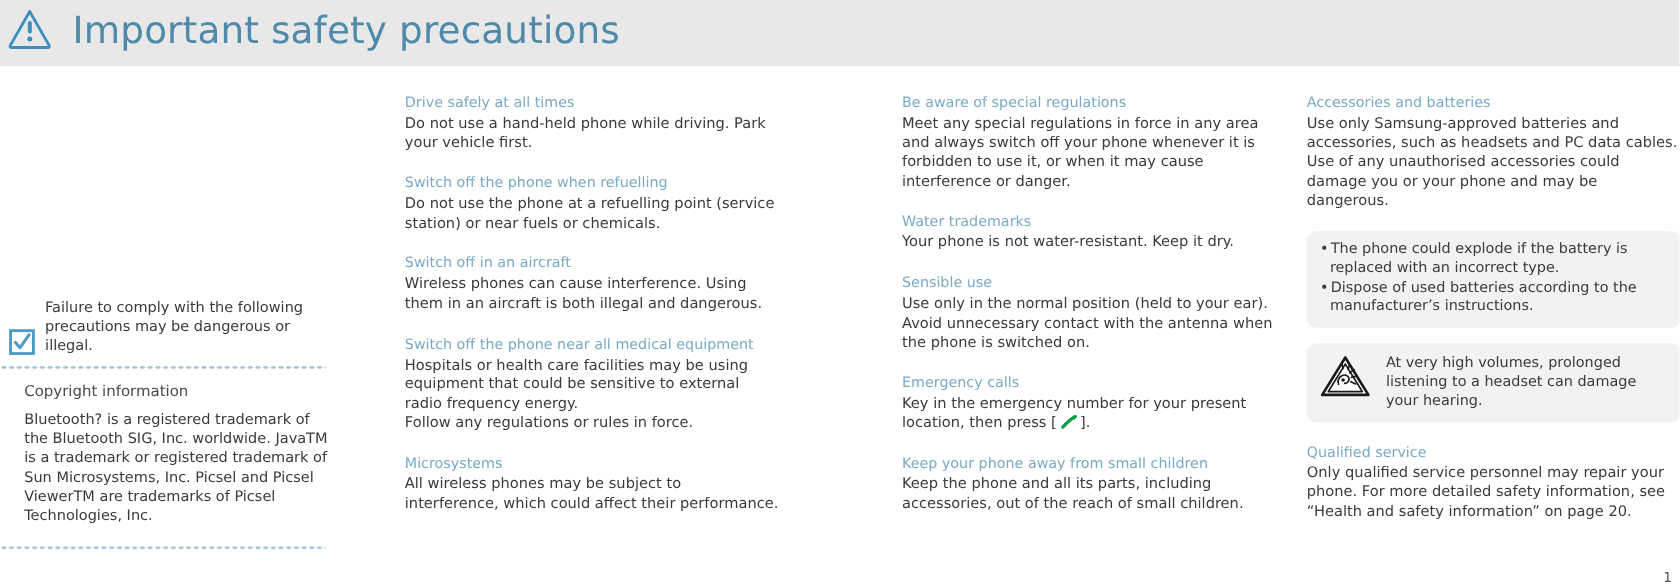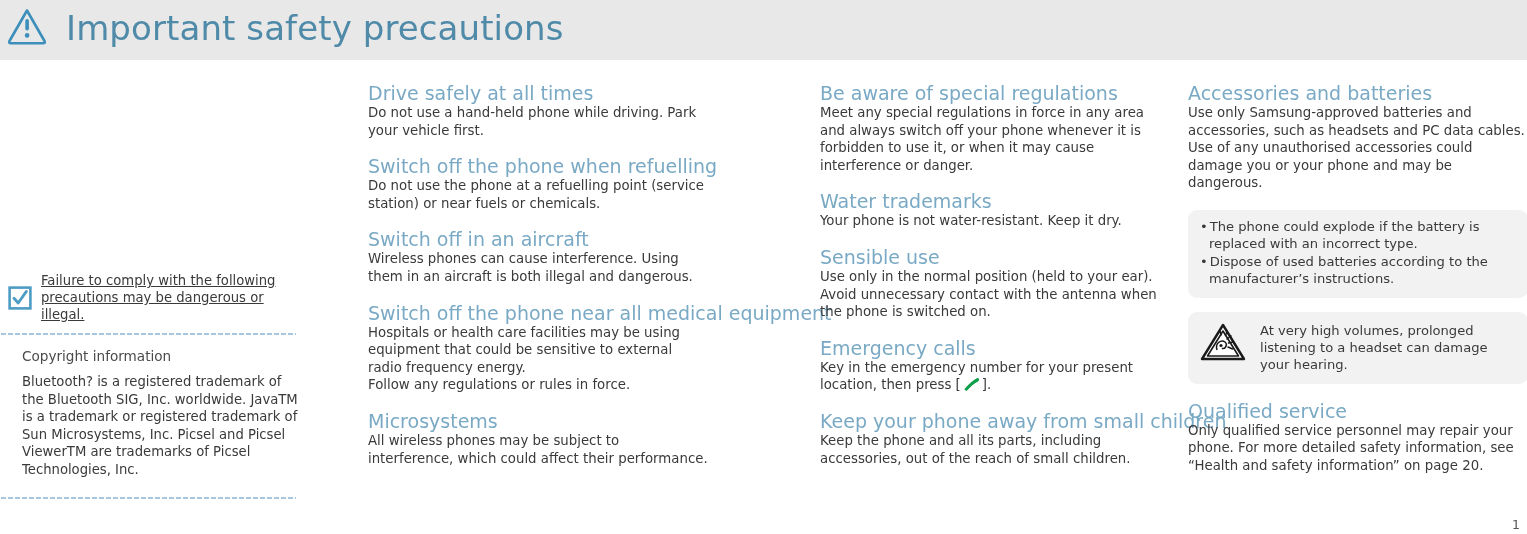--- a/index.html
+++ b/index.html
@@ -54,23 +54,22 @@
   .col-2 { left: 368px;  width: 340px; }
   .col-3 { left: 820px;  width: 348px; }
   .col-4 { left: 1188px; width: 340px; }
 
   
   .notice-box {
     position: absolute;
     left: 8px; top: 212px;
     width: 300px;
     display: flex;
-    align-items: center;
+    align-items: flex-end;
     gap: 9px;
-    text-decoration: underline;
   }
   .check-icon { flex: 0 0 auto; width: 24px; height: 24px; margin-top: 1px; }
   .notice-text {
     font-size: 13.2px;
     line-height: 17px;
     color: #3a3a3a;
   }
 
   .dotted-rule {
     position: absolute;
@@ -97,21 +96,21 @@
     width: 280px;
     font-size: 13.2px;
     line-height: 17.6px;
     color: #3a3a3a;
   }
 
   
   .sec { margin-bottom: 18px; }
   .sec:last-child { margin-bottom: 0; }
   .sec-h {
-    font-size: 19px;
+    font-size: 13px;
     color: #79a9c4;
     line-height: 19px;
     margin-bottom: 1px;
     white-space: nowrap;
   }
   .sec-b {
     font-size: 13.3px;
     line-height: 17.6px;
     color: #3a3a3a;
   }

